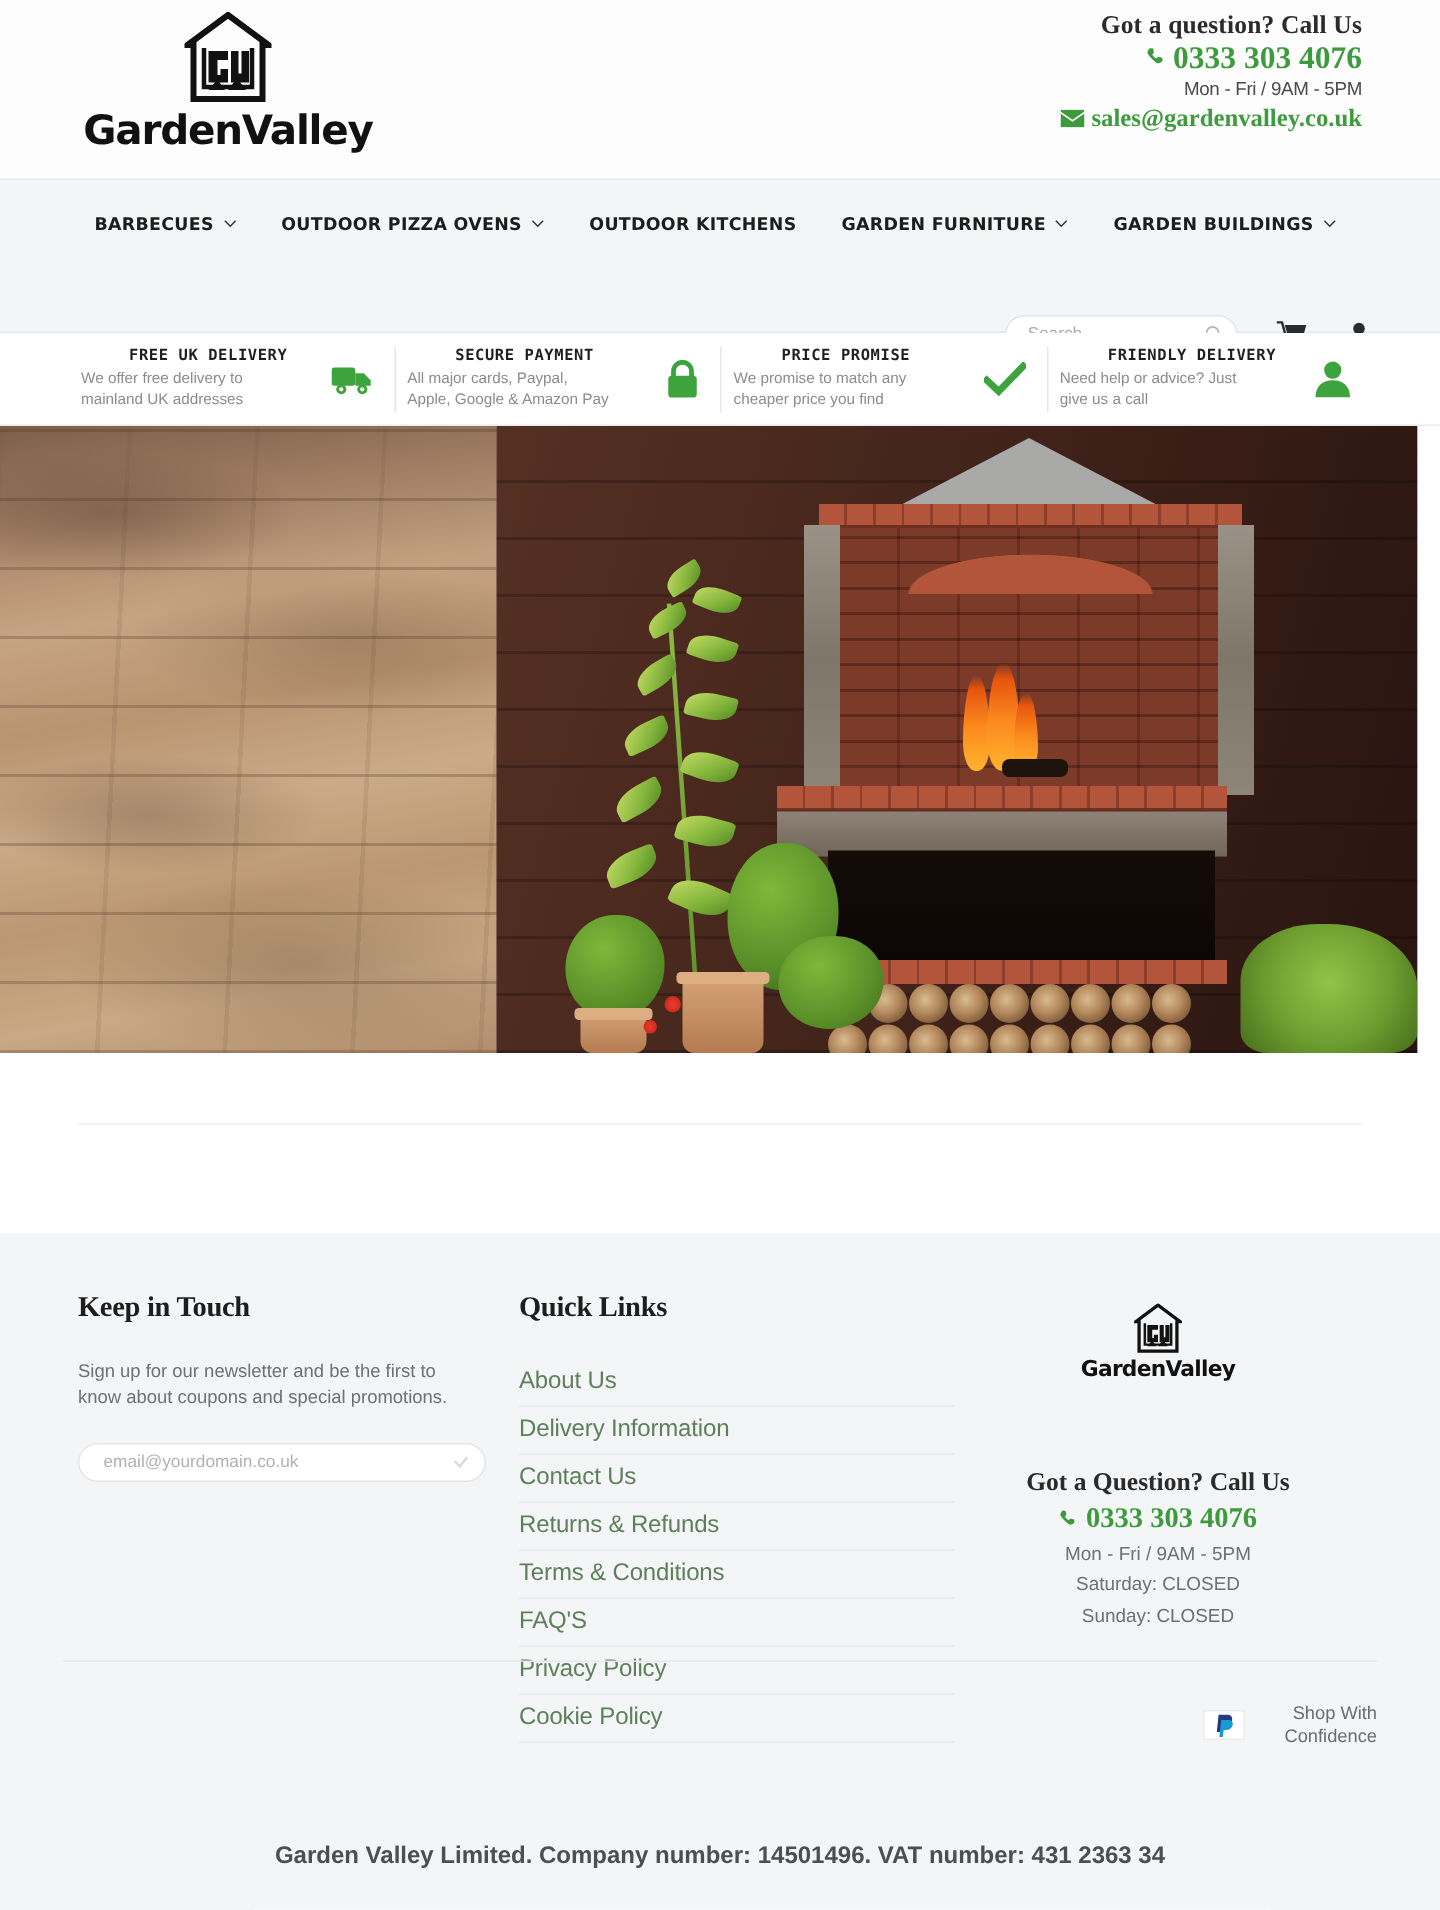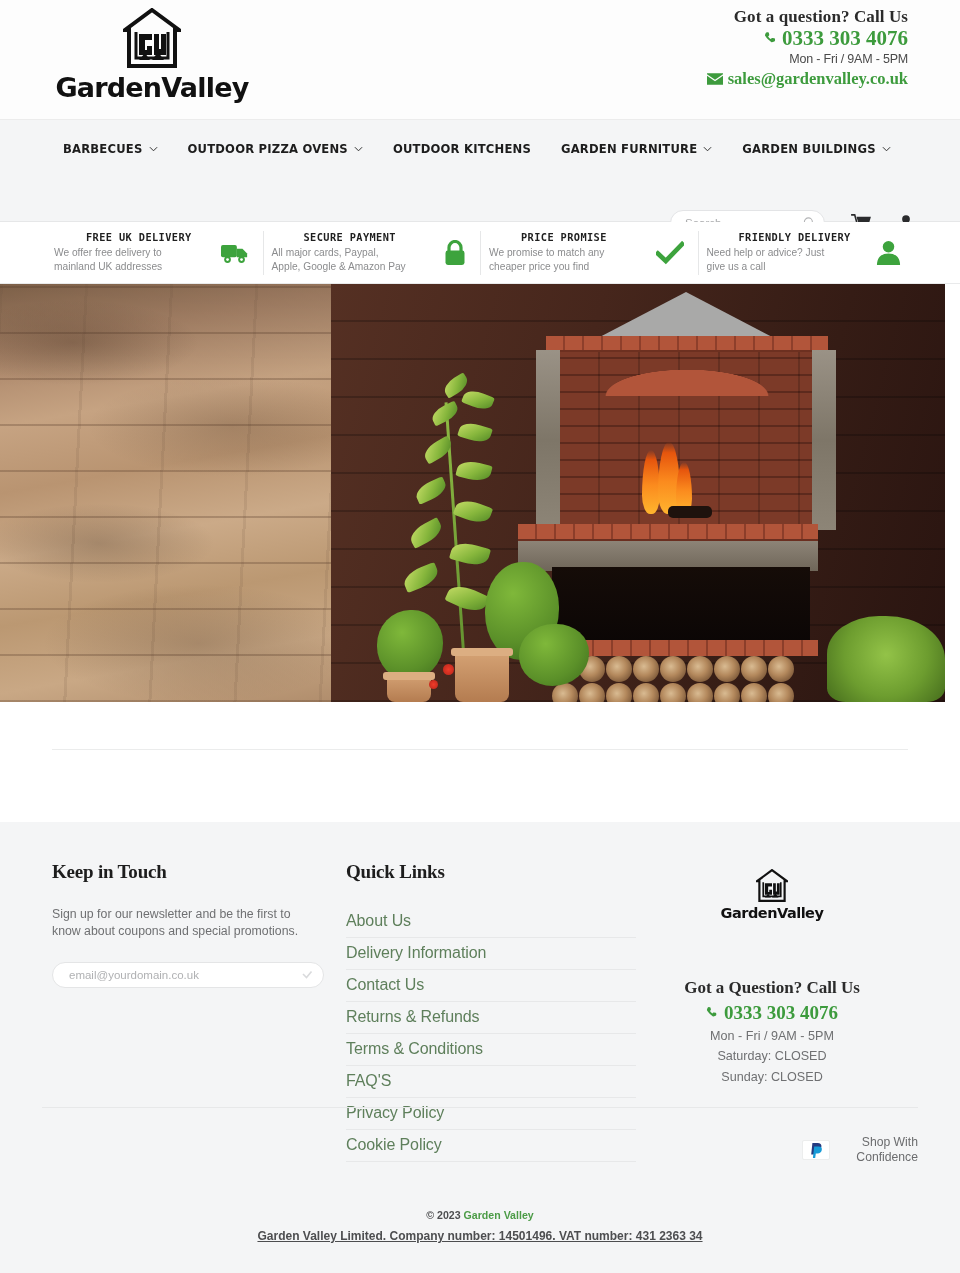--- a/index.html
+++ b/index.html
@@ -484,21 +484,21 @@
     width: 68px;
   }
 
   .copyright {
     position: absolute;
     left: 0; right: 0; top: 387px;
     text-align: center;
   }
   .cr1 { font-size: 10.6px; color: #4d4e50; font-weight: 700; }
   .cr1 .brand { color: #4b9b46; }
-  .cr2 { font-size: 12px; color: #4d4e50; font-weight: 700; margin-top: 8px; text-decoration: underline; }
+  .cr2 { font-size: 16px; color: #4d4e50; font-weight: 700; margin-top: 20px; }
 </style>
 </head>
 <body>
 
 <div class="top-header">
 
   <div class="logo-block">
     <svg class="logo-mark" viewBox="0 0 58 62">
       <path d="M29 2 L56 22 L52 22 L52 58 L6 58 L6 22 L2 22 Z" fill="none" stroke="#111" stroke-width="4"></path>
       <path d="M13 24 L13 50 L45 50 L45 24" fill="none" stroke="#111" stroke-width="3"></path>
@@ -789,19 +789,16 @@
     <div class="pay-badge">
       <svg width="13" height="15" viewBox="0 0 13 15">
         <path d="M2.4 0 H7.6 C10.3 0 11.8 1.4 11.4 3.8 C11 6.2 9.2 7.6 6.6 7.6 H4.6 L3.9 11.6 H1.2 Z" fill="#253B80"></path>
         <path d="M4.2 3.6 H8.8 C11 3.6 12.2 4.8 11.8 6.9 C11.4 9.1 9.8 10.4 7.5 10.4 H5.8 L5.2 15 H2.9 Z" fill="#179BD7"></path>
       </svg>
     </div>
     <div class="pay-label">Shop With Confidence</div>
   </div>
 
   <div class="copyright">
-    <div class="cr1">
-      <span>© 2023 </span><span class="brand">Garden Valley</span>
-    </div>
     <div class="cr2">Garden Valley Limited. Company number: 14501496. VAT number: 431 2363 34</div>
   </div>
 
 </div>
 
 </body></html>

